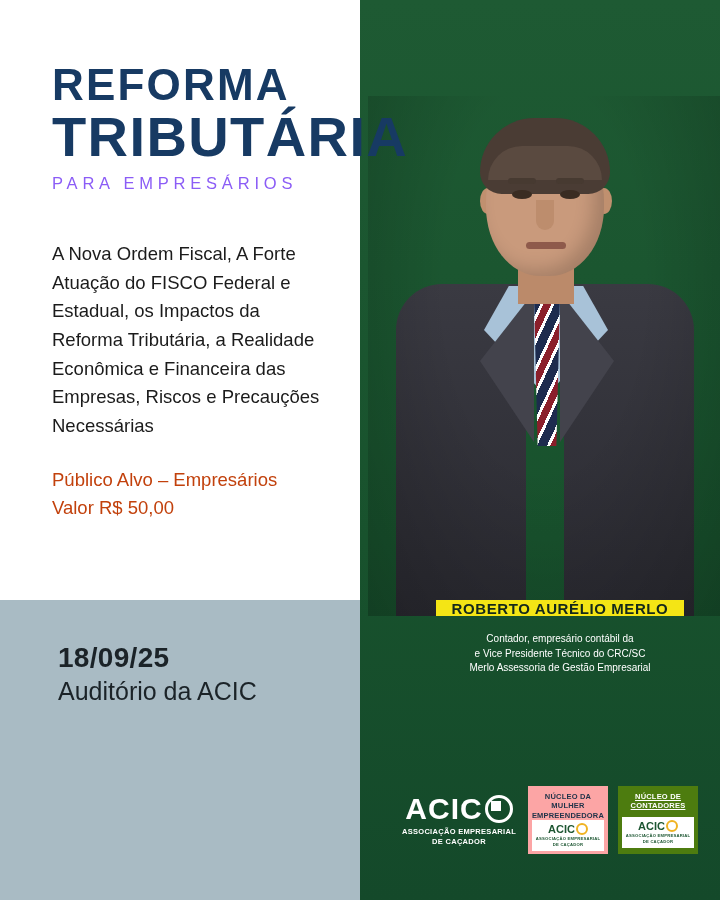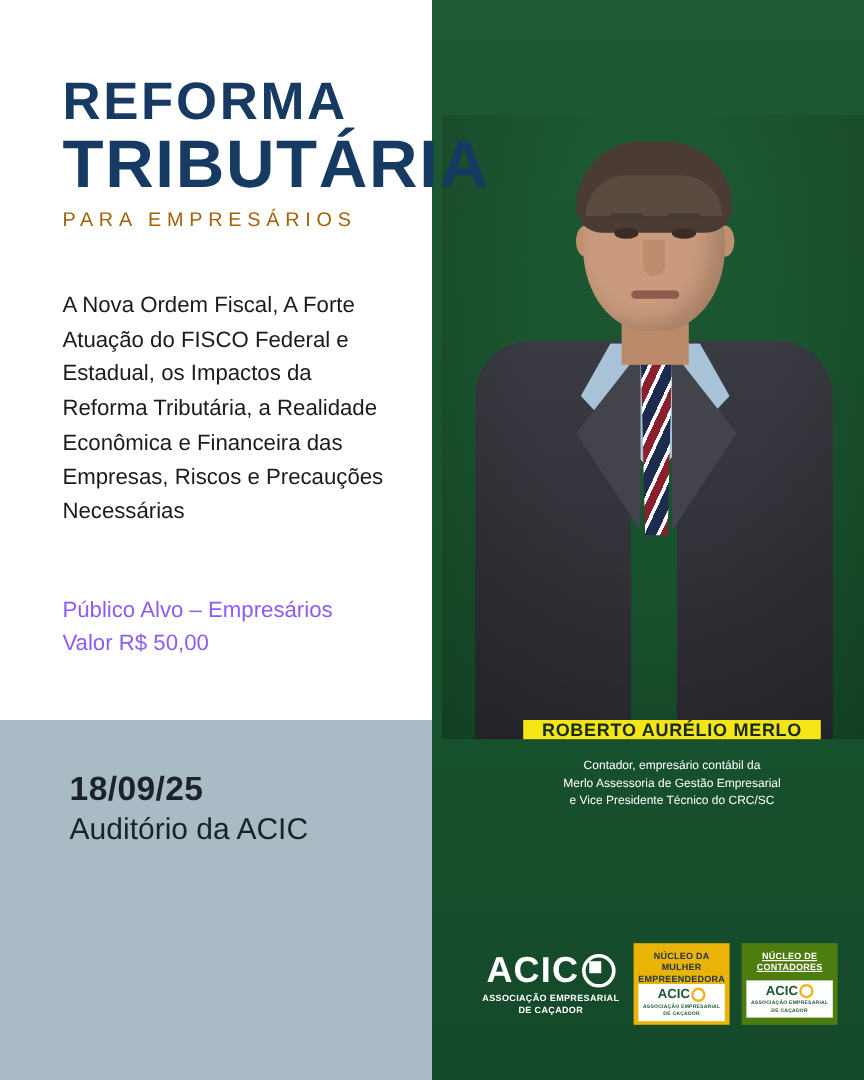--- a/index.html
+++ b/index.html
@@ -67,21 +67,21 @@
     margin: 0;
   }
   .title-line2 {
     font-size: 56px;
     letter-spacing: 1.4px;
   }
   .title-sub {
     margin-top: 8px;
     font-size: 16.5px;
     letter-spacing: 4.8px;
-    color: #a16207;
+    color: #8b5cf6;
     font-weight: normal;
   }
 
   
   .desc {
     position: absolute;
     left: 52px;
     top: 240px;
     width: 282px;
     font-size: 18.5px;
@@ -90,22 +90,21 @@
     font-weight: normal;
   }
 
   .audience {
     position: absolute;
     left: 52px;
     top: 466px;
     width: 290px;
     font-size: 18.5px;
     line-height: 1.5;
-    color: #8b5cf6;
-    margin-top: 28px;
+    color: #c2410c;
   }
   .audience div { white-space: nowrap; }
 
   
   .event-info {
     position: absolute;
     left: 58px;
     top: 640px;
     width: 300px;
     color: #1b2328;
@@ -350,21 +349,21 @@
     height: 68px;
     display: flex;
     flex-direction: column;
     align-items: center;
     justify-content: space-between;
     padding: 6px 4px;
     box-sizing: border-box;
     color: #ffffff;
     text-align: center;
   }
-  .nucleo-box.mulher { background: #eab308; }
+  .nucleo-box.mulher { background: #fca5a5; }
   .nucleo-box.contadores { background: #4d7c0f; text-decoration: underline; }
   .nucleo-title {
     font-size: 7.5px;
     font-weight: bold;
     line-height: 1.25;
     letter-spacing: 0.2px;
   }
   .nucleo-box.mulher .nucleo-title { color: #22344a; }
   .nucleo-white {
     background: #ffffff;
@@ -447,22 +446,22 @@
   <div class="event-info">
     <div class="event-date">18/09/25</div>
     <div class="event-place">Auditório da ACIC</div>
   </div>
 
   <div class="name-band">
     <span>ROBERTO AURÉLIO MERLO</span>
   </div>
   <div class="name-sub">
     <div>Contador, empresário contábil da</div>
+    <div>e Vice Presidente Técnico do CRC/SC</div>
     <div>Merlo Assessoria de Gestão Empresarial</div>
-    <div>e Vice Presidente Técnico do CRC/SC</div>
   </div>
 
   <div class="logos">
 
     <div class="acic-main">
       <div class="acic-word">
         <span>ACIC</span>
         <span class="acic-mark"></span>
       </div>
       <div class="acic-tag">

